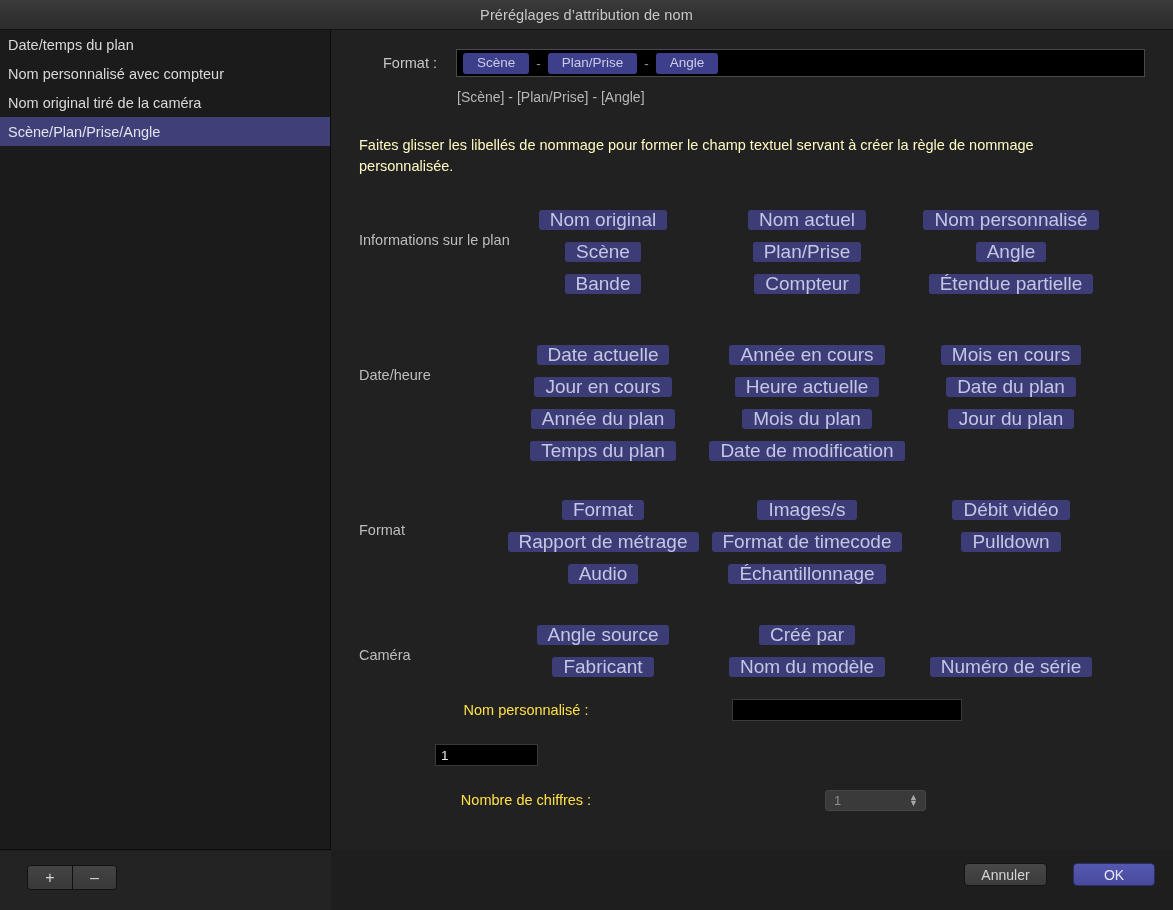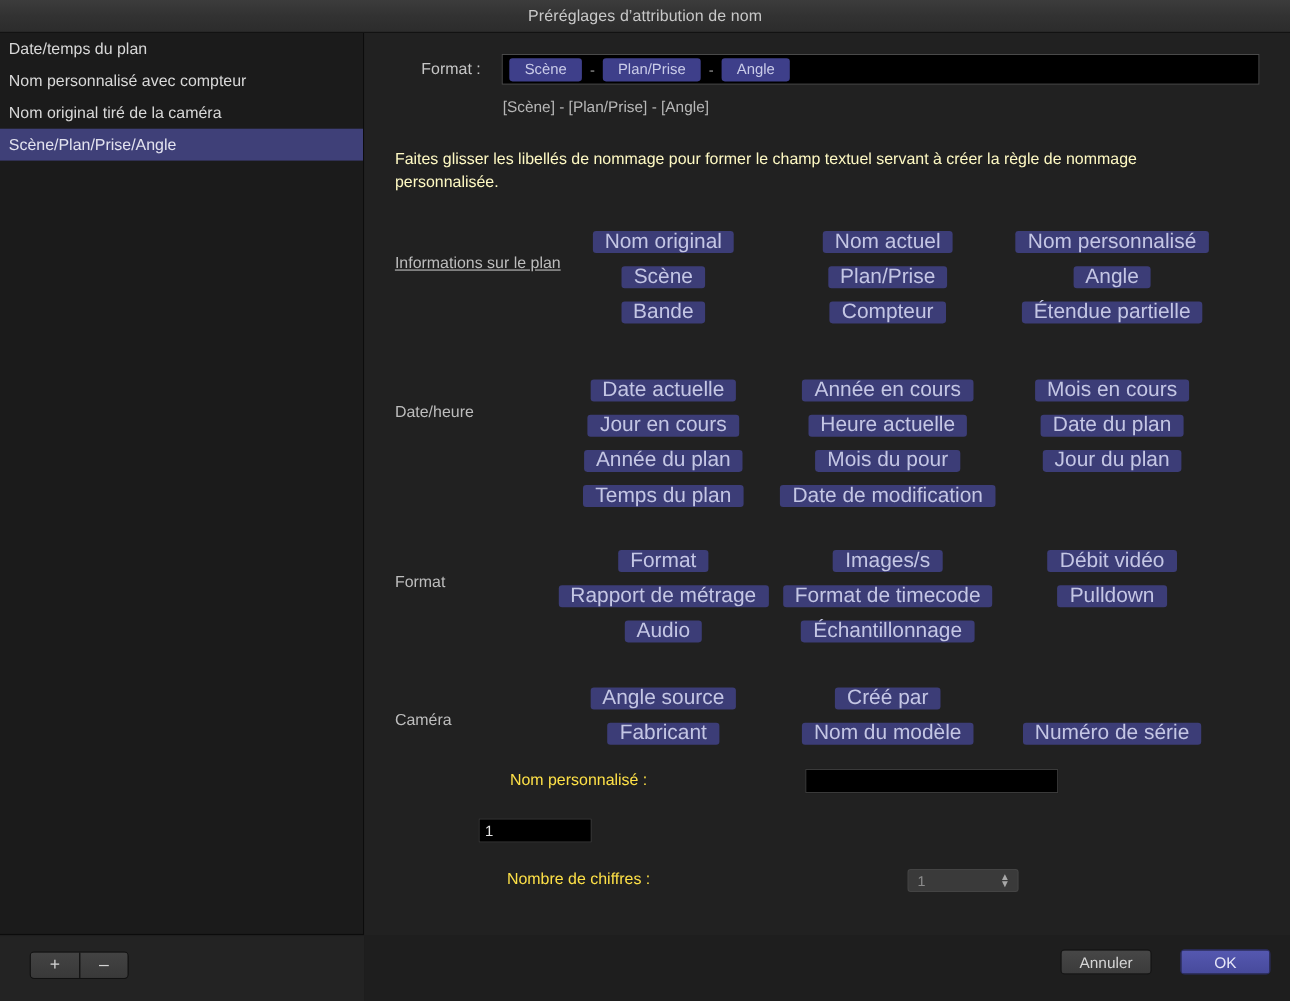--- a/index.html
+++ b/index.html
@@ -232,21 +232,21 @@
           <span class="fmt-sep">-</span>
           <span class="fmt-token">Angle</span>
         </div>
     </div>
     <div id="format-preview">[Scène] - [Plan/Prise] - [Angle]</div>
 
     <div id="instructions">Faites glisser les libellés de nommage pour former le champ textuel servant à créer la règle de nommage personnalisée.</div>
 
     <div id="groups-container">
         <div class="group" style="top: 180px;">
-          <div class="group-label" style="top: 22px; text-decoration: underline;">Informations sur le plan</div>
+          <div class="group-label" style="top: 22px;">Informations sur le plan</div>
           <div class="token-grid">
             <div class="token-row">
               <div class="token-cell c1">
                 <span class="token">Nom original</span>
               </div>
               <div class="token-cell c2">
                 <span class="token">Nom actuel</span>
               </div>
               <div class="token-cell c3">
                 <span class="token">Nom personnalisé</span>
@@ -299,21 +299,21 @@
               </div>
               <div class="token-cell c3">
                 <span class="token">Date du plan</span>
               </div>
             </div>
             <div class="token-row">
               <div class="token-cell c1">
                 <span class="token">Année du plan</span>
               </div>
               <div class="token-cell c2">
-                <span class="token">Mois du pour</span>
+                <span class="token">Mois du plan</span>
               </div>
               <div class="token-cell c3">
                 <span class="token">Jour du plan</span>
               </div>
             </div>
             <div class="token-row">
               <div class="token-cell c1">
                 <span class="token">Temps du plan</span>
               </div>
               <div class="token-cell c2">

